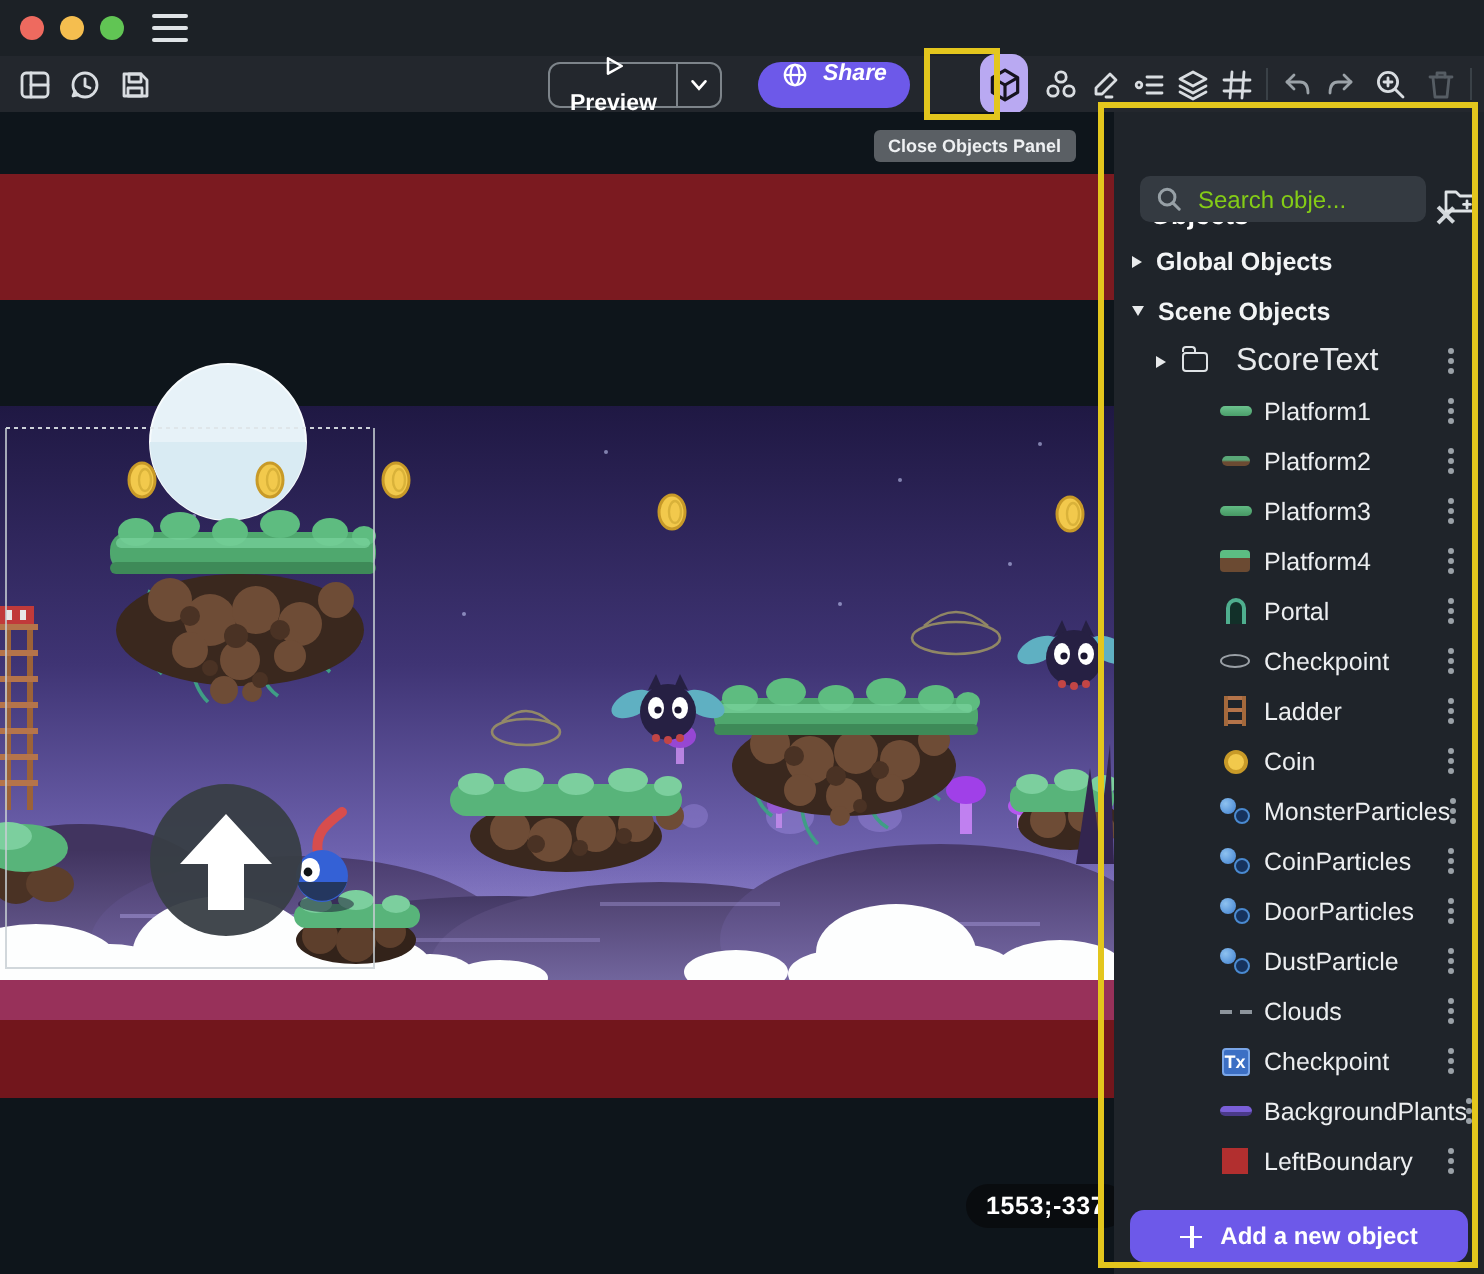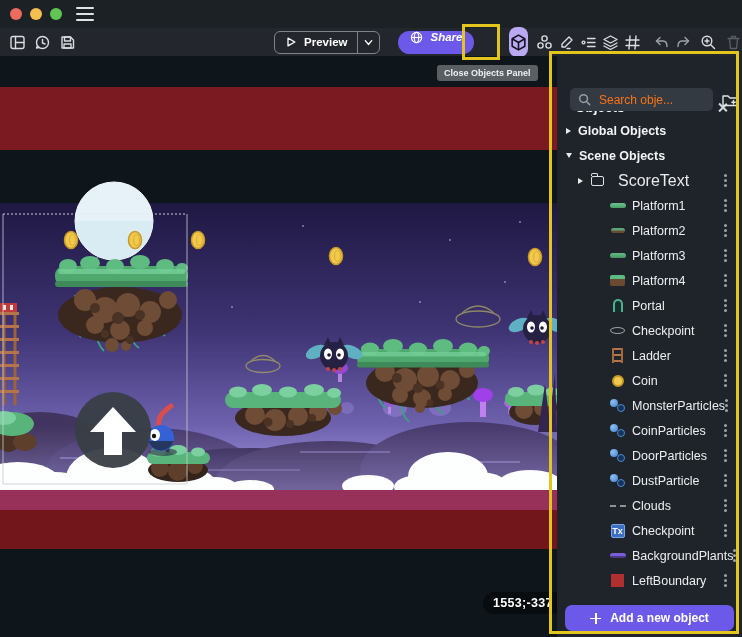--- a/index.html
+++ b/index.html
@@ -22,41 +22,41 @@
   .x-icon::before{ transform:rotate(45deg);} .x-icon::after{ transform:rotate(-45deg);}
   
   .toolbar{ position:absolute; left:0; top:28px; width:742px; height:28px; background:#23272d;
             display:flex; align-items:center; }
   .tb-icon{ width:17px; height:17px; flex:0 0 auto; cursor:pointer; }
   .tb-icon svg{ width:17px; height:17px; display:block; stroke:#d9dde1; fill:none; stroke-width:1.4; stroke-linecap:round; stroke-linejoin:round;}
   .tb-icon.dim svg{ stroke:#565d64; }
   .tb-icon.mid svg{ stroke:#9ba2a8; }
   .sep{ width:1px; height:16px; background:#3a4147; margin:0 6px; }
   .preview-btn{ display:flex; align-items:center; height:23px; border:1px solid #7d848a; border-radius:6px; color:#fff; cursor:pointer;}
-  .preview-main{ display:flex; align-items:center; gap:7px; padding:0 10px; font-size:11.5px; font-weight:bold;}
+  .preview-main{ display:flex; align-items:center; gap:7px; padding:0 10px; font-size:11.5px; font-weight:bold;flex-direction:column;}
   .preview-caret{ display:flex; align-items:center; justify-content:center; width:22px; height:100%; border-left:1px solid #7d848a;}
   .share-btn{ display:flex; align-items:flex-start; gap:7px; height:23px; padding:0 12px; border-radius:13px;
               color:#fff; font-size:11.5px; font-weight:bold; cursor:pointer;font-style:italic; }
   .objects-btn{ width:30px; height:30px; border-radius:8px; background:#b9a9f2; display:flex; align-items:center; justify-content:center; cursor:pointer;}
   .objects-btn svg{ stroke:#16131f; width:19px; height:19px; fill:none; stroke-width:1.5; stroke-linejoin:round;}
   
   .scene-wrap{ position:absolute; left:0; top:56px; width:557px; height:581px; }
   .coords-badge{ position:absolute; left:483px; top:592px; padding:4px 10px; border-radius:13px;
                  background:rgba(9,12,15,.95); color:#fff; font-size:12.5px; font-weight:bold; letter-spacing:.3px;}
   
   .panel{ position:absolute; left:557px; top:56px; width:185px; height:581px; background:#1f242a; }
   .panel-header{ position:absolute; left:0; top:0; width:100%; height:30px; display:flex; align-items:center;margin-top:36px; }
   .panel-title{ margin-left:18px; font-size:13.5px; font-weight:bold; color:#fff;}
   .panel-close{ margin-left:auto; margin-right:14px; width:11px; height:11px;}
   .panel-close::before,.panel-close::after{ left:5px; height:11px; background:#d3d8dc;}
   .search-row{ position:absolute; left:0; top:32px; width:100%; display:flex; align-items:center; }
   .search-input{ margin-left:13px; width:143px; height:23px; background:#343a41; border-radius:5px;
                  display:flex; align-items:center; gap:8px; padding:0 8px; cursor:text;}
   .search-input svg{ width:13px; height:13px; stroke:#97a0a6; fill:none; stroke-width:1.6; stroke-linecap:round;}
-  .search-ph{ color:#f97316; font-size:12px; }
+  .search-ph{ color:#84cc16; font-size:12px; }
   .folder-add{ margin-left:8px; width:18px; height:18px; cursor:pointer;}
   .folder-add svg{ width:18px; height:18px; stroke:#dfe3e6; fill:none; stroke-width:1.4; stroke-linecap:round; stroke-linejoin:round;}
   .obj-list{ position:absolute; left:0; top:62px; width:100%; }
   .obj-row{ display:flex; align-items:center; height:25px; cursor:pointer; }
   .row-group{ padding-left:9px; font-weight:bold; font-size:12.5px; color:#f2f4f5; gap:7px;}
   .row-item{ padding-left:52px; font-size:12.5px; color:#eceef0; }
   .row-folder{ padding-left:21px; gap:6px;}
   .tri-right{ width:0; height:0; border-left:5px solid #e8eaec; border-top:3.5px solid transparent; border-bottom:3.5px solid transparent; flex:0 0 auto;}
   .tri-down{ width:0; height:0; border-top:5px solid #e8eaec; border-left:3.5px solid transparent; border-right:3.5px solid transparent; flex:0 0 auto;}
   .thumb{ width:17px; height:17px; display:flex; align-items:center; justify-content:center; flex:0 0 auto; }

